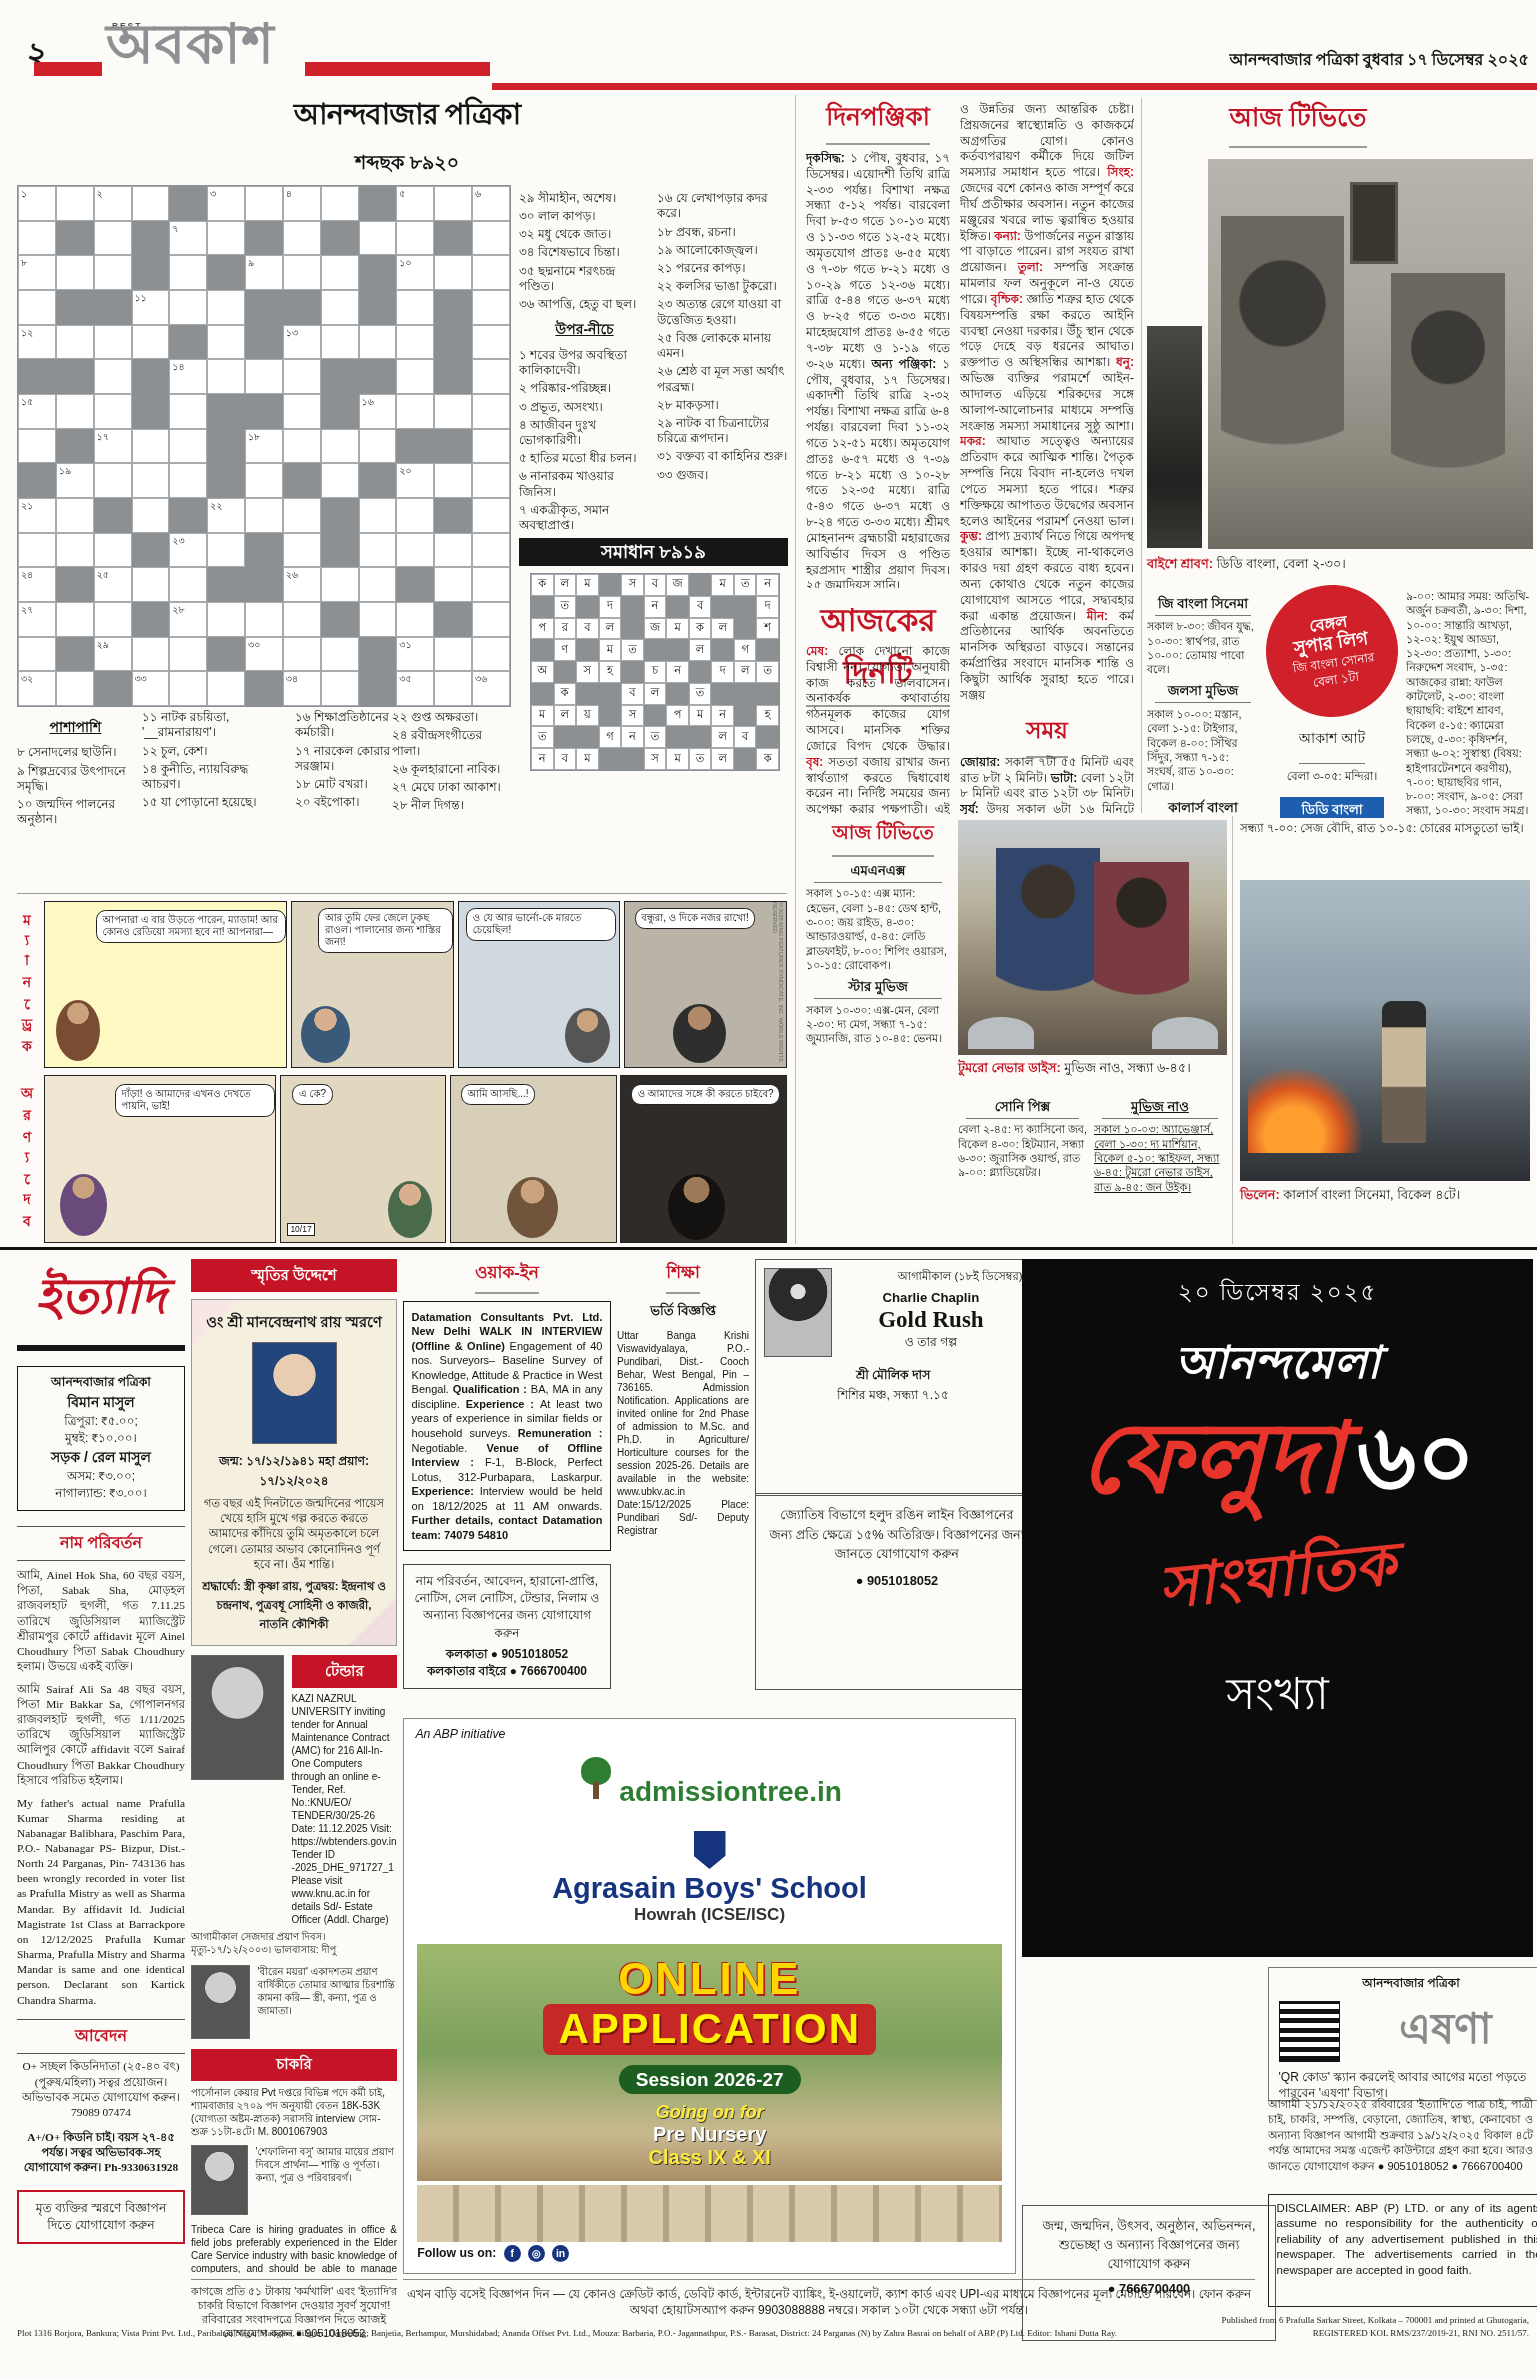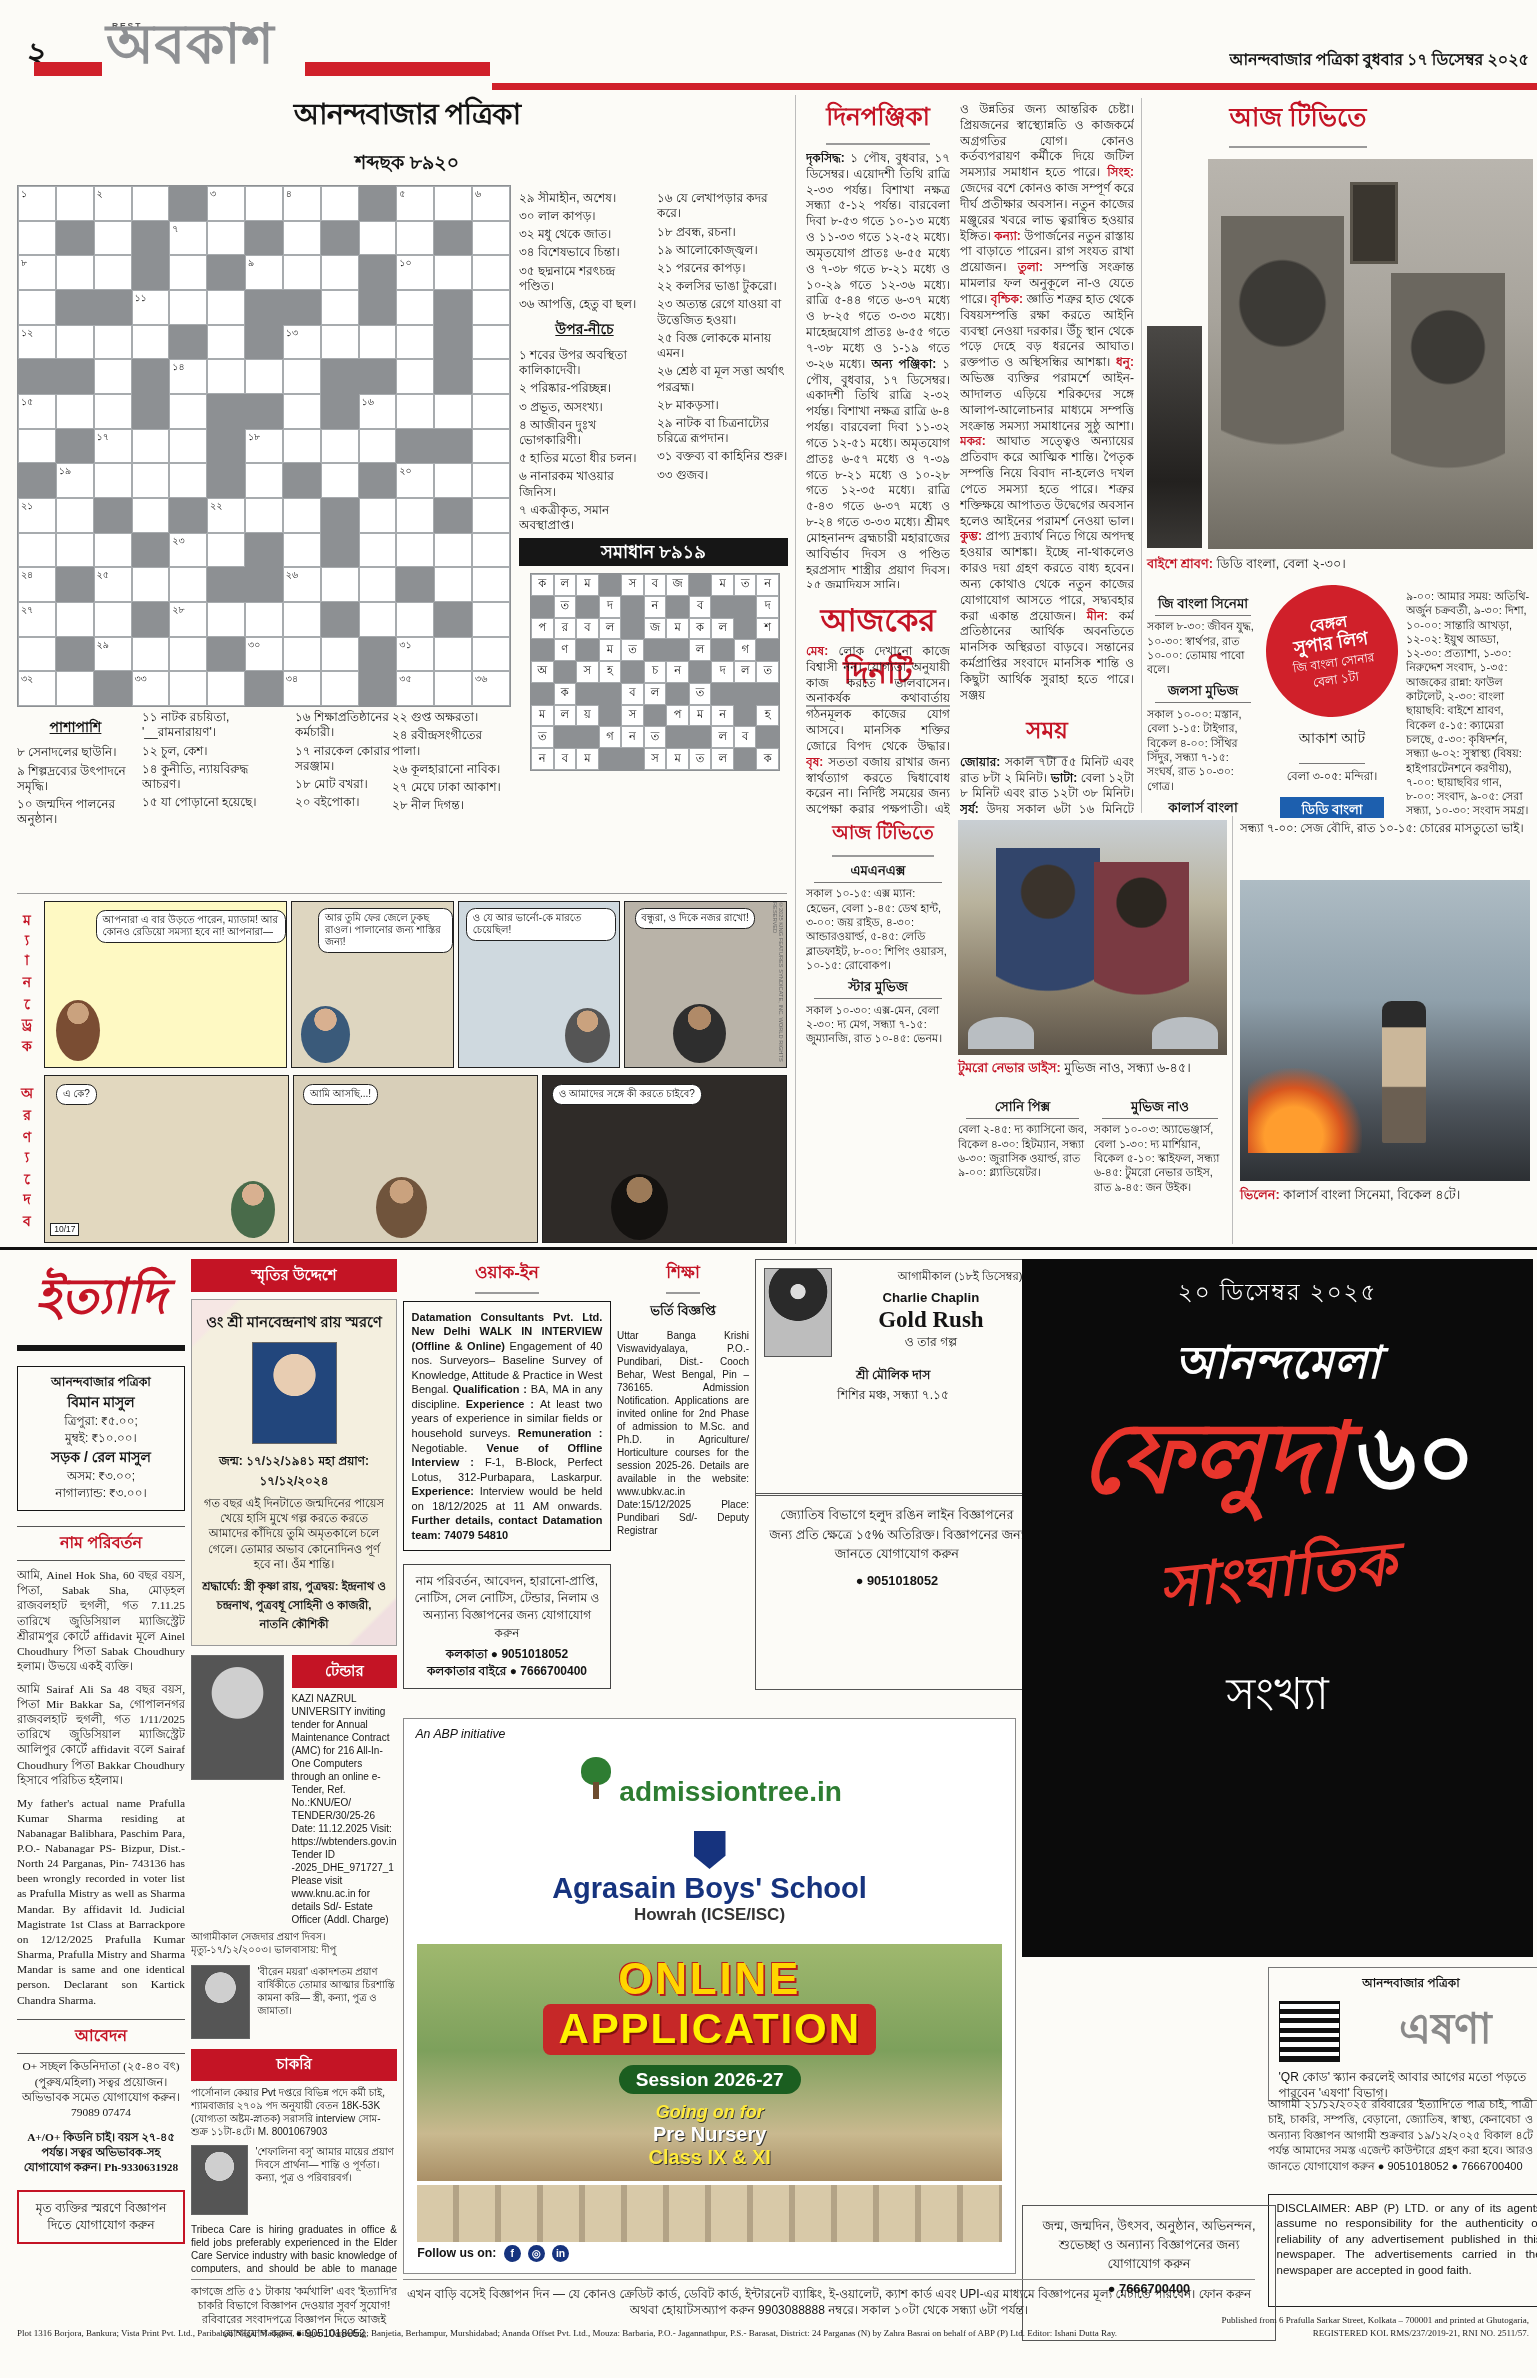--- a/index.html
+++ b/index.html
@@ -89,21 +89,21 @@
   .akash-h{font-weight:400;font-size:14px;border-bottom:0.9px solid #777;display:inline-block;margin-top:9.5px;padding-bottom:12px;}
   .akash-t{font-size:11.4px;margin-top:4.7px;}
   .dd-box{margin:9.5px auto 0;background:#1d5fae;color:#fff;font-weight:800;font-size:13.2px;width:104px;padding:3.8px 0;}
   
   .tvm-head{left:814px;top:818px;width:138px;font-size:19px;}
   .tv-colM1{left:806px;top:856px;width:144px;height:386px;font-size:11px;line-height:1.3;}
   .photo2{left:958px;top:820px;width:269px;height:235px;
      background:linear-gradient(180deg,#c9cfd4 0%,#b9b39d 35%,#8a7f6b 70%,#5d554a 100%);}
   .tvm-cap{left:958px;top:1060px;width:269px;}
   .tv-colM2{left:958px;top:1092px;width:129px;height:150px;font-size:11px;line-height:1.3;}
-  .tv-colM3{left:1094px;top:1092px;width:132px;height:150px;font-size:11px;line-height:1.3;}
+  .tv-colM3{left:1094px;top:1092px;width:132px;height:150px;font-size:11px;line-height:1.3;text-decoration:underline;}
   .tv-colM4{left:1240px;top:820px;width:290px;height:55px;font-size:11.7px;line-height:1.35;}
   .photo3{left:1240px;top:880px;width:290px;height:301px;
      background:linear-gradient(180deg,#aebcc4 0%,#8fa0ab 40%,#4e555c 75%,#2c2f33 100%);}
   .fire{position:absolute;left:7.6px;bottom:28px;width:114px;height:85px;
      background:radial-gradient(ellipse at 40% 80%,#ff9d2e 0 30%,#d8551f 50%,rgba(60,40,30,0) 72%);}
   .walker{position:absolute;left:142px;bottom:38px;width:44px;height:142px;
      background:linear-gradient(180deg,#2b2b2b 0 18%,#cbb79a 19% 60%,#6b5f52 61% 100%);border-radius:9.5px 9.5px 1.9px 1.9px;}
   .tvm-cap3{left:1240px;top:1187px;width:290px;}
   .divider-black{left:0;top:1247px;width:1538px;height:2.8px;background:#111;}
   
@@ -670,20 +670,24 @@
     </div>
     <div class="panel" style="background:#b9b3a8;">
       <div class="figure" style="left:30%;bottom:3.8px;width:53px;height:59px;background:radial-gradient(circle at 50% 24%,#b08a68 0 22%,#2e2e2e 23% 100%);"></div>
       <div class="bubble" style="left:9.5px;top:5.7px;">বন্ধুরা, ও দিকে নজর রাখো!</div>
       <div class="credit">©2025 KING FEATURES SYNDICATE, INC. WORLD RIGHTS RESERVED</div>
     </div>
   </div>
 
   <div class="abs strip strip2">
     <div class="strip-label">অরণ্যদেব</div>
+    <div class="panel" style="flex:1.4;background:#efe7d2;">
+      <div class="figure" style="left:15px;bottom:5.7px;width:47px;height:62px;background:radial-gradient(circle at 50% 22%,#caa27e 0 20%,#6a4a7a 21% 100%);"></div>
+      <div class="bubble" style="left:70px;top:7.6px;">দাঁড়া! ও আমাদের এখনও দেখতে পায়নি, ভাই!</div>
+    </div>
     <div class="panel" style="background:#e2d8bf;">
       <div class="tag" style="left:5.7px;bottom:5.7px;">10/17</div>
       <div class="figure" style="right:13.2px;bottom:3.8px;width:44px;height:57px;background:radial-gradient(circle at 50% 24%,#d8b090 0 22%,#496b4a 23% 100%);"></div>
       <div class="bubble" style="left:11.4px;top:7.6px;">এ কে?</div>
     </div>
     <div class="panel" style="background:#d8cfb9;">
       <div class="figure" style="left:34%;bottom:3.8px;width:51px;height:61px;background:radial-gradient(circle at 50% 24%,#caa27e 0 22%,#70543c 23% 100%);"></div>
       <div class="bubble" style="left:9.5px;top:7.6px;">আমি আসছি...!</div>
     </div>
     <div class="panel" style="background:#2f2b28;">

